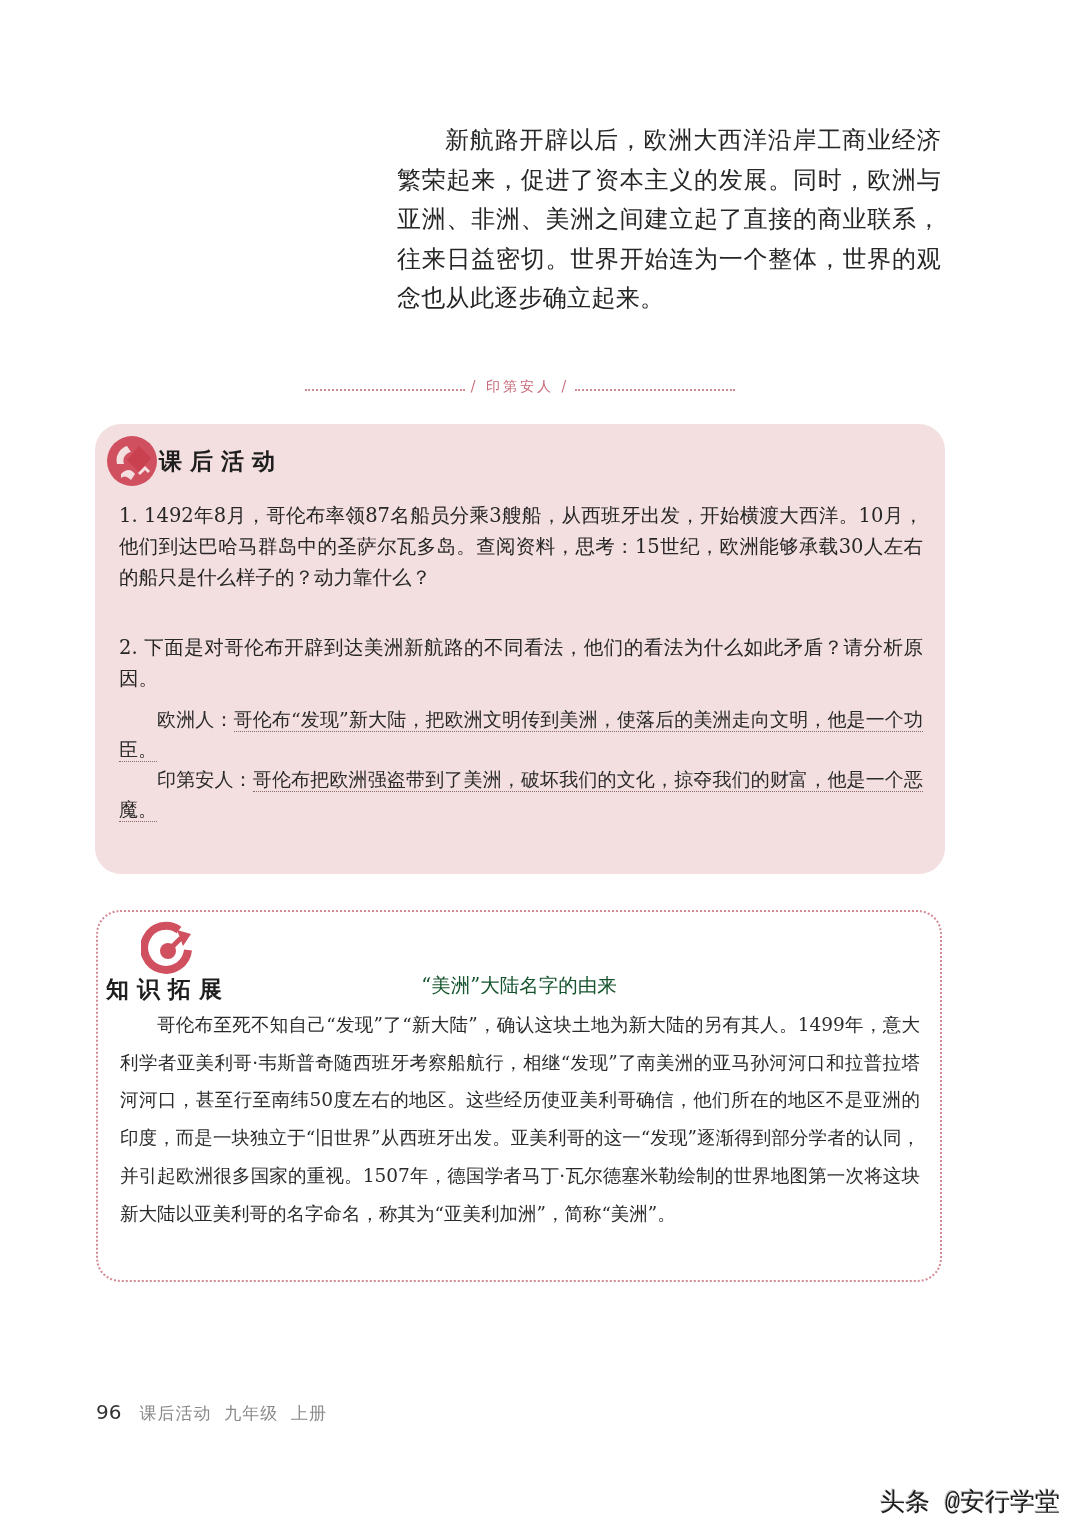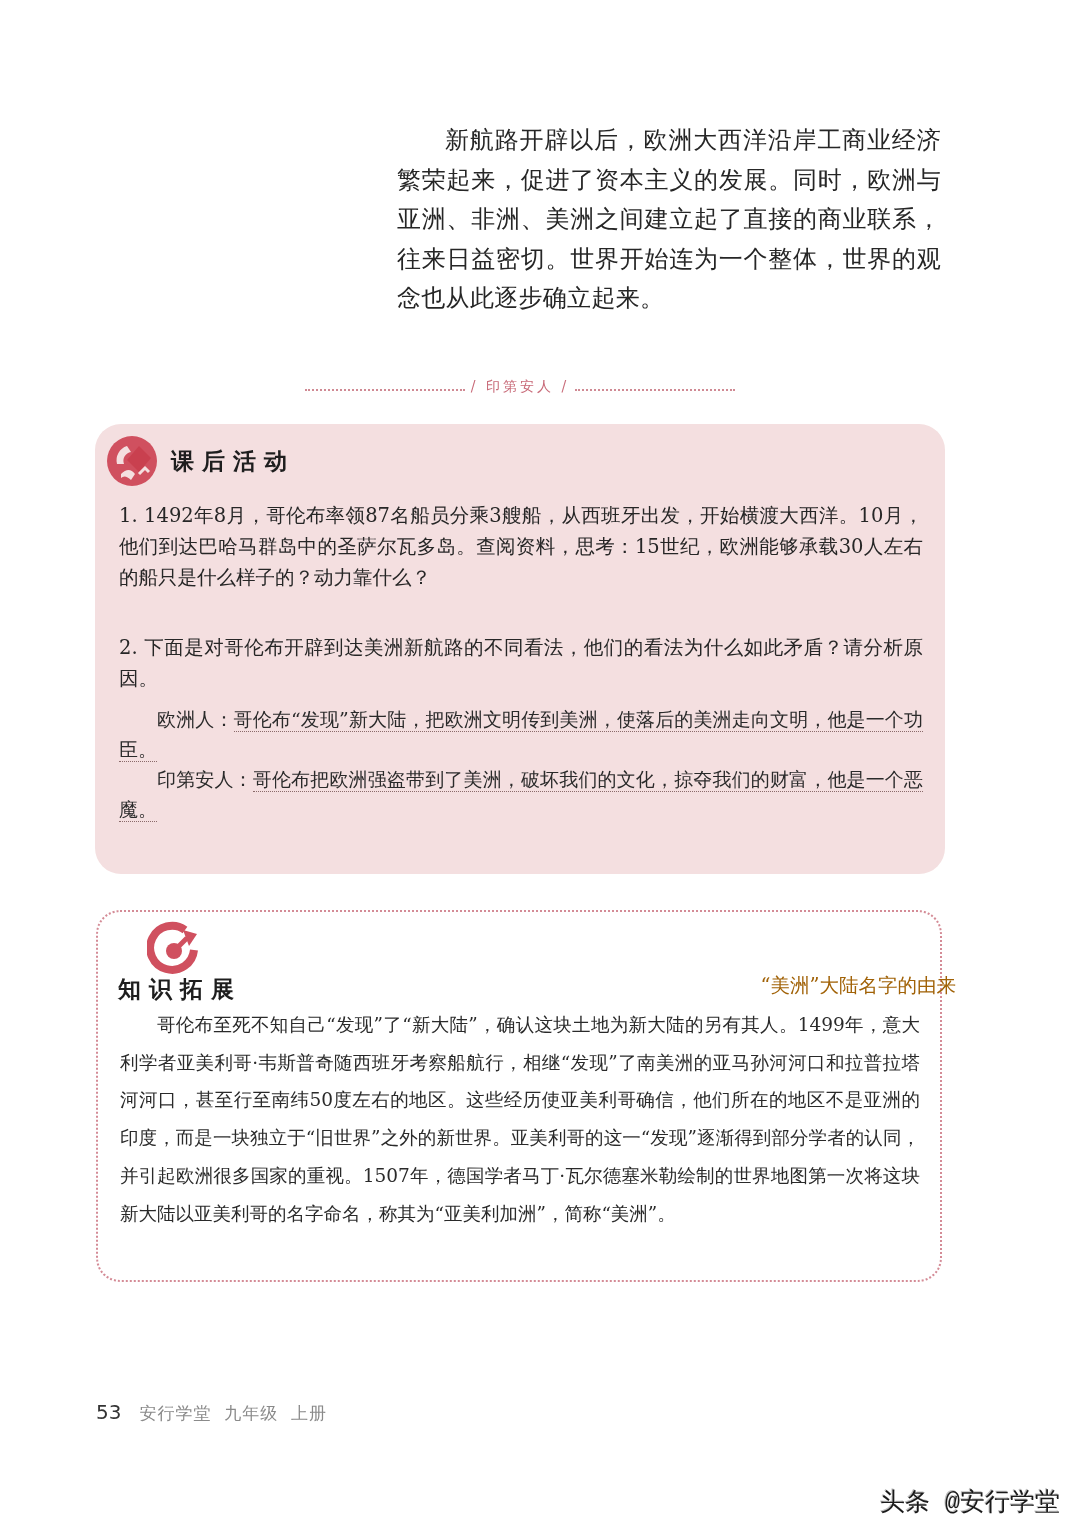--- a/index.html
+++ b/index.html
@@ -26,37 +26,36 @@
 
   .activity {
     position: absolute; left: 95px; top: 424px; width: 850px; height: 450px;
     background: #f4dfe0; border-radius: 26px;
   }
   .section-head { position: absolute; display: flex; align-items: center; }
   .section-head .icon { width: 54px; height: 54px; }
   .section-head .title {
     font-family: "DejaVu Sans", "Liberation Sans", sans-serif;
     font-weight: bold; font-size: 23px; letter-spacing: 8px; color: #1e1e1e;
-    margin-left: 12px;
   }
   .activity .section-head { left: 10px; top: 10px; }
   .q { position: absolute; left: 24px; width: 804px; font-size: 19.5px; line-height: 31px; color: #262626; }
   .q1 { top: 76px; }
   .q2 { top: 208px; }
   .q p { margin: 0; text-align: justify; }
   .views { position: absolute; left: 24px; top: 280px; width: 804px; font-size: 19px; line-height: 30px; color: #2a2a2a; }
   .views .view { margin: 0; text-indent: 2em; text-align: justify; }
   .views .u { border-bottom: 1.5px dotted #8a6a6a; padding-bottom: 1px; }
 
   .knowledge {
     position: absolute; left: 96px; top: 910px; width: 846px; height: 372px;
     border: 2px dotted #d48b96; border-radius: 24px; box-sizing: border-box;
   }
   .knowledge .section-head { left: 8px; top: 8px; flex-direction: column; }
-  .k-title { position: absolute; left: 16px; width: 100%; top: 60px; text-align: right; font-size: 19.5px; color: #a16207; padding-left: 0; }
+  .k-title { position: absolute; left: 0; width: 100%; top: 60px; text-align: center; font-size: 19.5px; color: #14532d; padding-left: 0; }
   .k-body { position: absolute; left: 22px; top: 94px; width: 800px; font-size: 18.5px; line-height: 37.7px; color: #2a2a2a; }
   .k-body p { margin: 0; text-indent: 2em; text-align: justify; }
 
   .footer { position: absolute; left: 96px; top: 1400px; display: flex; align-items: baseline; }
   .footer .page-num { font-family: "DejaVu Sans", "Liberation Sans", sans-serif; font-size: 20px; color: #333; margin-right: 18px; }
   .footer .book { font-size: 17px; color: #8a8a8a; letter-spacing: 1px; }
   .watermark {
     position: absolute; right: 26px; top: 1485px;
     font-family: Liberation Mono, monospace;
     font-size: 25px; color: #1a1a1a;
@@ -110,22 +109,22 @@
     <svg class="icon" viewBox="0 0 54 54">
       <path d="M38 10 A22 22 0 1 0 47 30" stroke="#d0505f" stroke-width="8" fill="none"></path>
       <circle cx="27" cy="31" r="8" fill="#d0505f"></circle>
       <path d="M27 31 L40 18" stroke="#d0505f" stroke-width="5"></path>
       <path d="M36 10 L50 14 L42 26 Z" fill="#d0505f"></path>
     </svg>
     <span class="title">知识拓展</span>
   </div>
   <div class="k-title">“美洲”大陆名字的由来</div>
   <div class="k-body">
-    <p>哥伦布至死不知自己“发现”了“新大陆”，确认这块土地为新大陆的另有其人。1499年，意大利学者亚美利哥·韦斯普奇随西班牙考察船航行，相继“发现”了南美洲的亚马孙河河口和拉普拉塔河河口，甚至行至南纬50度左右的地区。这些经历使亚美利哥确信，他们所在的地区不是亚洲的印度，而是一块独立于“旧世界”之外的新世界。亚美利哥的这一“发现”逐渐得到部分学者的认同，并引起欧洲很多国家的重视。1507年，德国学者马丁·瓦尔德塞米勒绘制的世界地图第一次将这块新大陆以亚美利哥的名字命名，称其为“亚美利加洲”，简称“美洲”。</p>
+    <p>哥伦布至死不知自己“发现”了“新大陆”，确认这块土地为新大陆的另有其人。1499年，意大利学者亚美利哥·韦斯普奇随西班牙考察船航行，相继“发现”了南美洲的亚马孙河河口和拉普拉塔河河口，甚至行至南纬50度左右的地区。这些经历使亚美利哥确信，他们所在的地区不是亚洲的印度，而是一块独立于“旧世界”从西班牙出发。亚美利哥的这一“发现”逐渐得到部分学者的认同，并引起欧洲很多国家的重视。1507年，德国学者马丁·瓦尔德塞米勒绘制的世界地图第一次将这块新大陆以亚美利哥的名字命名，称其为“亚美利加洲”，简称“美洲”。</p>
   </div>
 </div>
 
 <div class="footer">
-  <span class="page-num">53</span>
-  <span class="book" style="white-space:pre;">安行学堂  九年级  上册</span>
+  <span class="page-num">96</span>
+  <span class="book" style="white-space:pre;">课后活动  九年级  上册</span>
 </div>
 
 <div class="watermark">头条 @安行学堂</div>
 
 </body></html>

